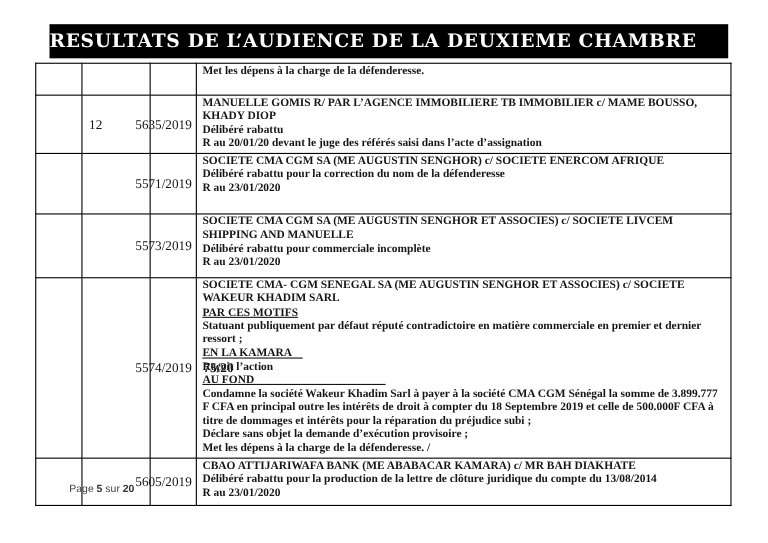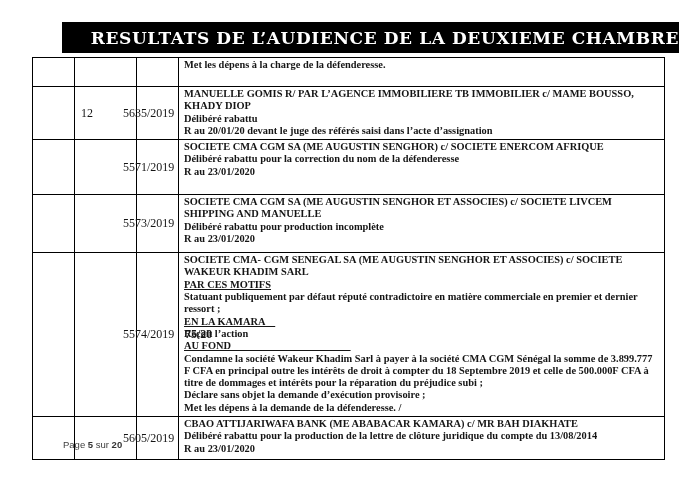--- a/index.html
+++ b/index.html
@@ -1,22 +1,22 @@
 <!DOCTYPE html>
 <html><head>
 <meta charset="utf-8">
 <style>
   html,body{margin:0;padding:0;background:#ffffff;}
   .page{
     position:relative;width:698px;height:494px;background:#ffffff;
     font-family:"Liberation Serif", serif;color:#151515;overflow:hidden;
   }
   .banner{
-    position:absolute;left:62px;top:22px;width:617px;height:31px;
-    background:#000000;display:flex;align-items:center;justify-content:flex-end;
+    position:absolute;left:45px;top:22px;width:617px;height:31px;
+    background:#000000;display:flex;align-items:center;justify-content:flex-start;
   }
   .banner-title{
     color:#ffffff;font-family:"DejaVu Serif", serif;font-weight:bold;
     font-size:17px;letter-spacing:0.6px;white-space:nowrap;
   }
   table.results{
     position:absolute;left:32px;top:57px;width:633px;
     border-collapse:collapse;table-layout:fixed;
   }
   table.results td{border:1px solid #000000;}
@@ -87,38 +87,38 @@
             <div class="line">Délibéré rabattu pour la correction du nom de la défenderesse</div>
             <div class="line">R au 23/01/2020</div>
           </td>
         </tr>
         <tr class="r3">
           <td class="cell-num"></td>
           <td class="cell-case">5573/2019</td>
           <td class="cell-dec"></td>
           <td class="cell-text">
             <div class="line">SOCIETE CMA CGM SA (ME AUGUSTIN SENGHOR ET ASSOCIES) c/ SOCIETE LIVCEM SHIPPING AND MANUELLE</div>
-            <div class="line">Délibéré rabattu pour production incomplète</div>
+            <div class="line">Délibéré rabattu pour commerciale incomplète</div>
             <div class="line">R au 23/01/2020</div>
           </td>
         </tr>
         <tr class="r4">
           <td class="cell-num"></td>
           <td class="cell-case">5574/2019</td>
           <td class="cell-dec">75/20</td>
           <td class="cell-text">
             <div class="line">SOCIETE CMA- CGM SENEGAL SA (ME AUGUSTIN SENGHOR ET ASSOCIES) c/ SOCIETE WAKEUR KHADIM SARL</div>
             <div class="line u">PAR CES MOTIFS</div>
             <div class="line">Statuant publiquement par défaut réputé contradictoire en matière commerciale en premier et dernier ressort ;</div>
             <div class="line u">EN LA KAMARA    </div>
             <div class="line">Reçoit l’action</div>
             <div class="line u">AU FOND                                              </div>
             <div class="line">Condamne la société Wakeur Khadim Sarl à payer à la société CMA CGM Sénégal la somme de 3.899.777 F CFA en principal outre les intérêts de droit à compter du 18 Septembre 2019 et celle de 500.000F CFA à titre de dommages et intérêts pour la réparation du préjudice subi ;</div>
             <div class="line">Déclare sans objet la demande d’exécution provisoire ;</div>
-            <div class="line">Met les dépens à la demande de la défenderesse. /</div>
+            <div class="line">Met les dépens à la charge de la défenderesse. /</div>
           </td>
         </tr>
         <tr class="r5">
           <td class="cell-num"></td>
           <td class="cell-case">5605/2019</td>
           <td class="cell-dec"></td>
           <td class="cell-text">
             <div class="line">CBAO ATTIJARIWAFA BANK (ME ABABACAR KAMARA) c/ MR BAH DIAKHATE</div>
             <div class="line">Délibéré rabattu pour la production de la lettre de clôture juridique du compte du 13/08/2014</div>
             <div class="line">R au 23/01/2020</div>

